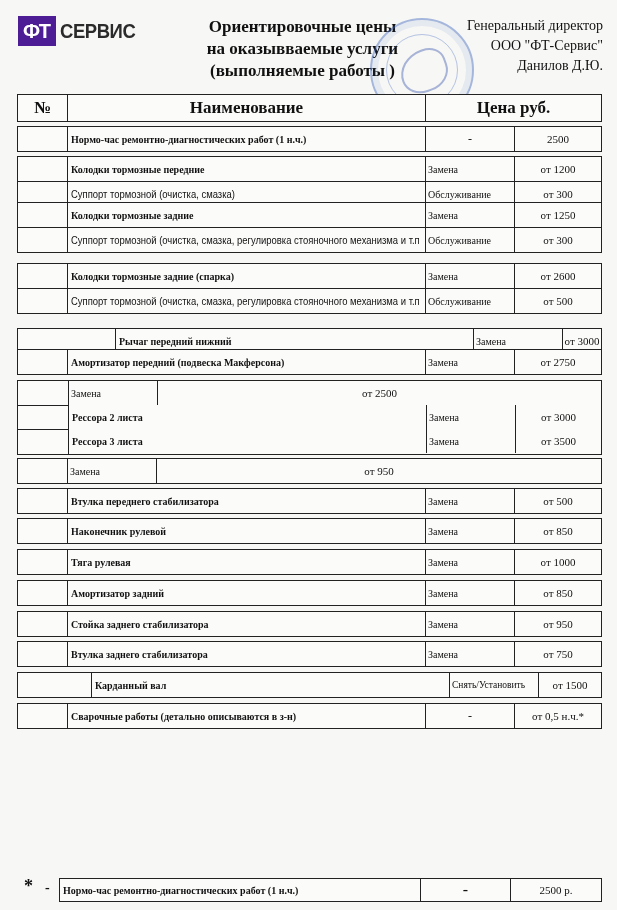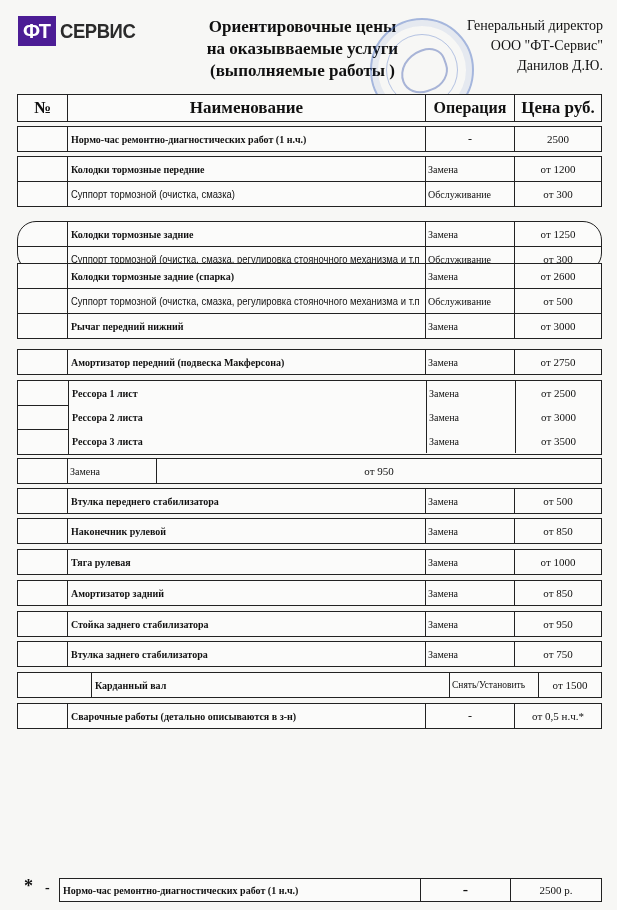--- a/index.html
+++ b/index.html
@@ -72,21 +72,20 @@
 <div class="director">
   <div>Генеральный директор</div>
   <div>ООО "ФТ-Сервис"</div>
   <div>Данилов Д.Ю.</div>
 </div>
 
 <div class="tbl" style="top:94px;">
   <div class="row hdr" style="height:26px;">
     <div class="c c-num">№</div>
     <div class="c c-name">Наименование</div>
-    <div class="c c-op">Операция</div>
     <div class="c c-price">Цена руб.</div>
   </div>
 </div>
 
 <div class="tbl" style="top:126px;">
   <div class="row">
     <div class="c c-num"></div>
     <div class="c c-name bold">Нормо-час ремонтно-диагностических работ (1 н.ч.)</div>
     <div class="c c-op center">-</div>
     <div class="c c-price">2500</div>
@@ -103,21 +102,21 @@
   <div class="row">
     <div class="c c-num"></div>
     <div class="c c-name">
         <span class="norm">Суппорт тормозной (очистка, смазка)</span>
       </div>
     <div class="c c-op">Обслуживание</div>
     <div class="c c-price">от 300</div>
   </div>
 </div>
 
-<div class="tbl" style="top:221px;border-radius:19px;">
+<div class="tbl" style="top:202px;">
   <div class="row">
     <div class="c c-num"></div>
     <div class="c c-name bold">Колодки тормозные задние</div>
     <div class="c c-op">Замена</div>
     <div class="c c-price">от 1250</div>
   </div>
   <div class="row">
     <div class="c c-num"></div>
     <div class="c c-name">
         <span class="norm">Суппорт тормозной (очистка, смазка, регулировка стояночного механизма и т.п</span>
@@ -137,21 +136,21 @@
   <div class="row">
     <div class="c c-num"></div>
     <div class="c c-name">
         <span class="norm">Суппорт тормозной (очистка, смазка, регулировка стояночного механизма и т.п</span>
       </div>
     <div class="c c-op">Обслуживание</div>
     <div class="c c-price">от 500</div>
   </div>
 </div>
 
-<div class="tbl" style="top:313px;">
+<div class="tbl" style="top:328px;padding-left:48px;">
   <div class="row">
     <div class="c c-num"></div>
     <div class="c c-name bold">Рычаг передний нижний</div>
     <div class="c c-op">Замена</div>
     <div class="c c-price">от 3000</div>
   </div>
 </div>
 
 <div class="tbl" style="top:349px;">
   <div class="row">
@@ -163,21 +162,20 @@
 </div>
 
 <div class="tbl group3" style="top:380px; display:flex; height:75px;">
   <div class="c-num-col">
     <div></div>
     <div></div>
     <div></div>
   </div>
   <div class="rest">
     <div class="row">
-      <div class="c c-name bold">Рессора 1 лист</div>
       <div class="c c-op">Замена</div>
       <div class="c c-price">от 2500</div>
     </div>
     <div class="row">
       <div class="c c-name bold">Рессора 2 листа</div>
       <div class="c c-op">Замена</div>
       <div class="c c-price">от 3000</div>
     </div>
     <div class="row">
       <div class="c c-name bold">Рессора 3 листа</div>

